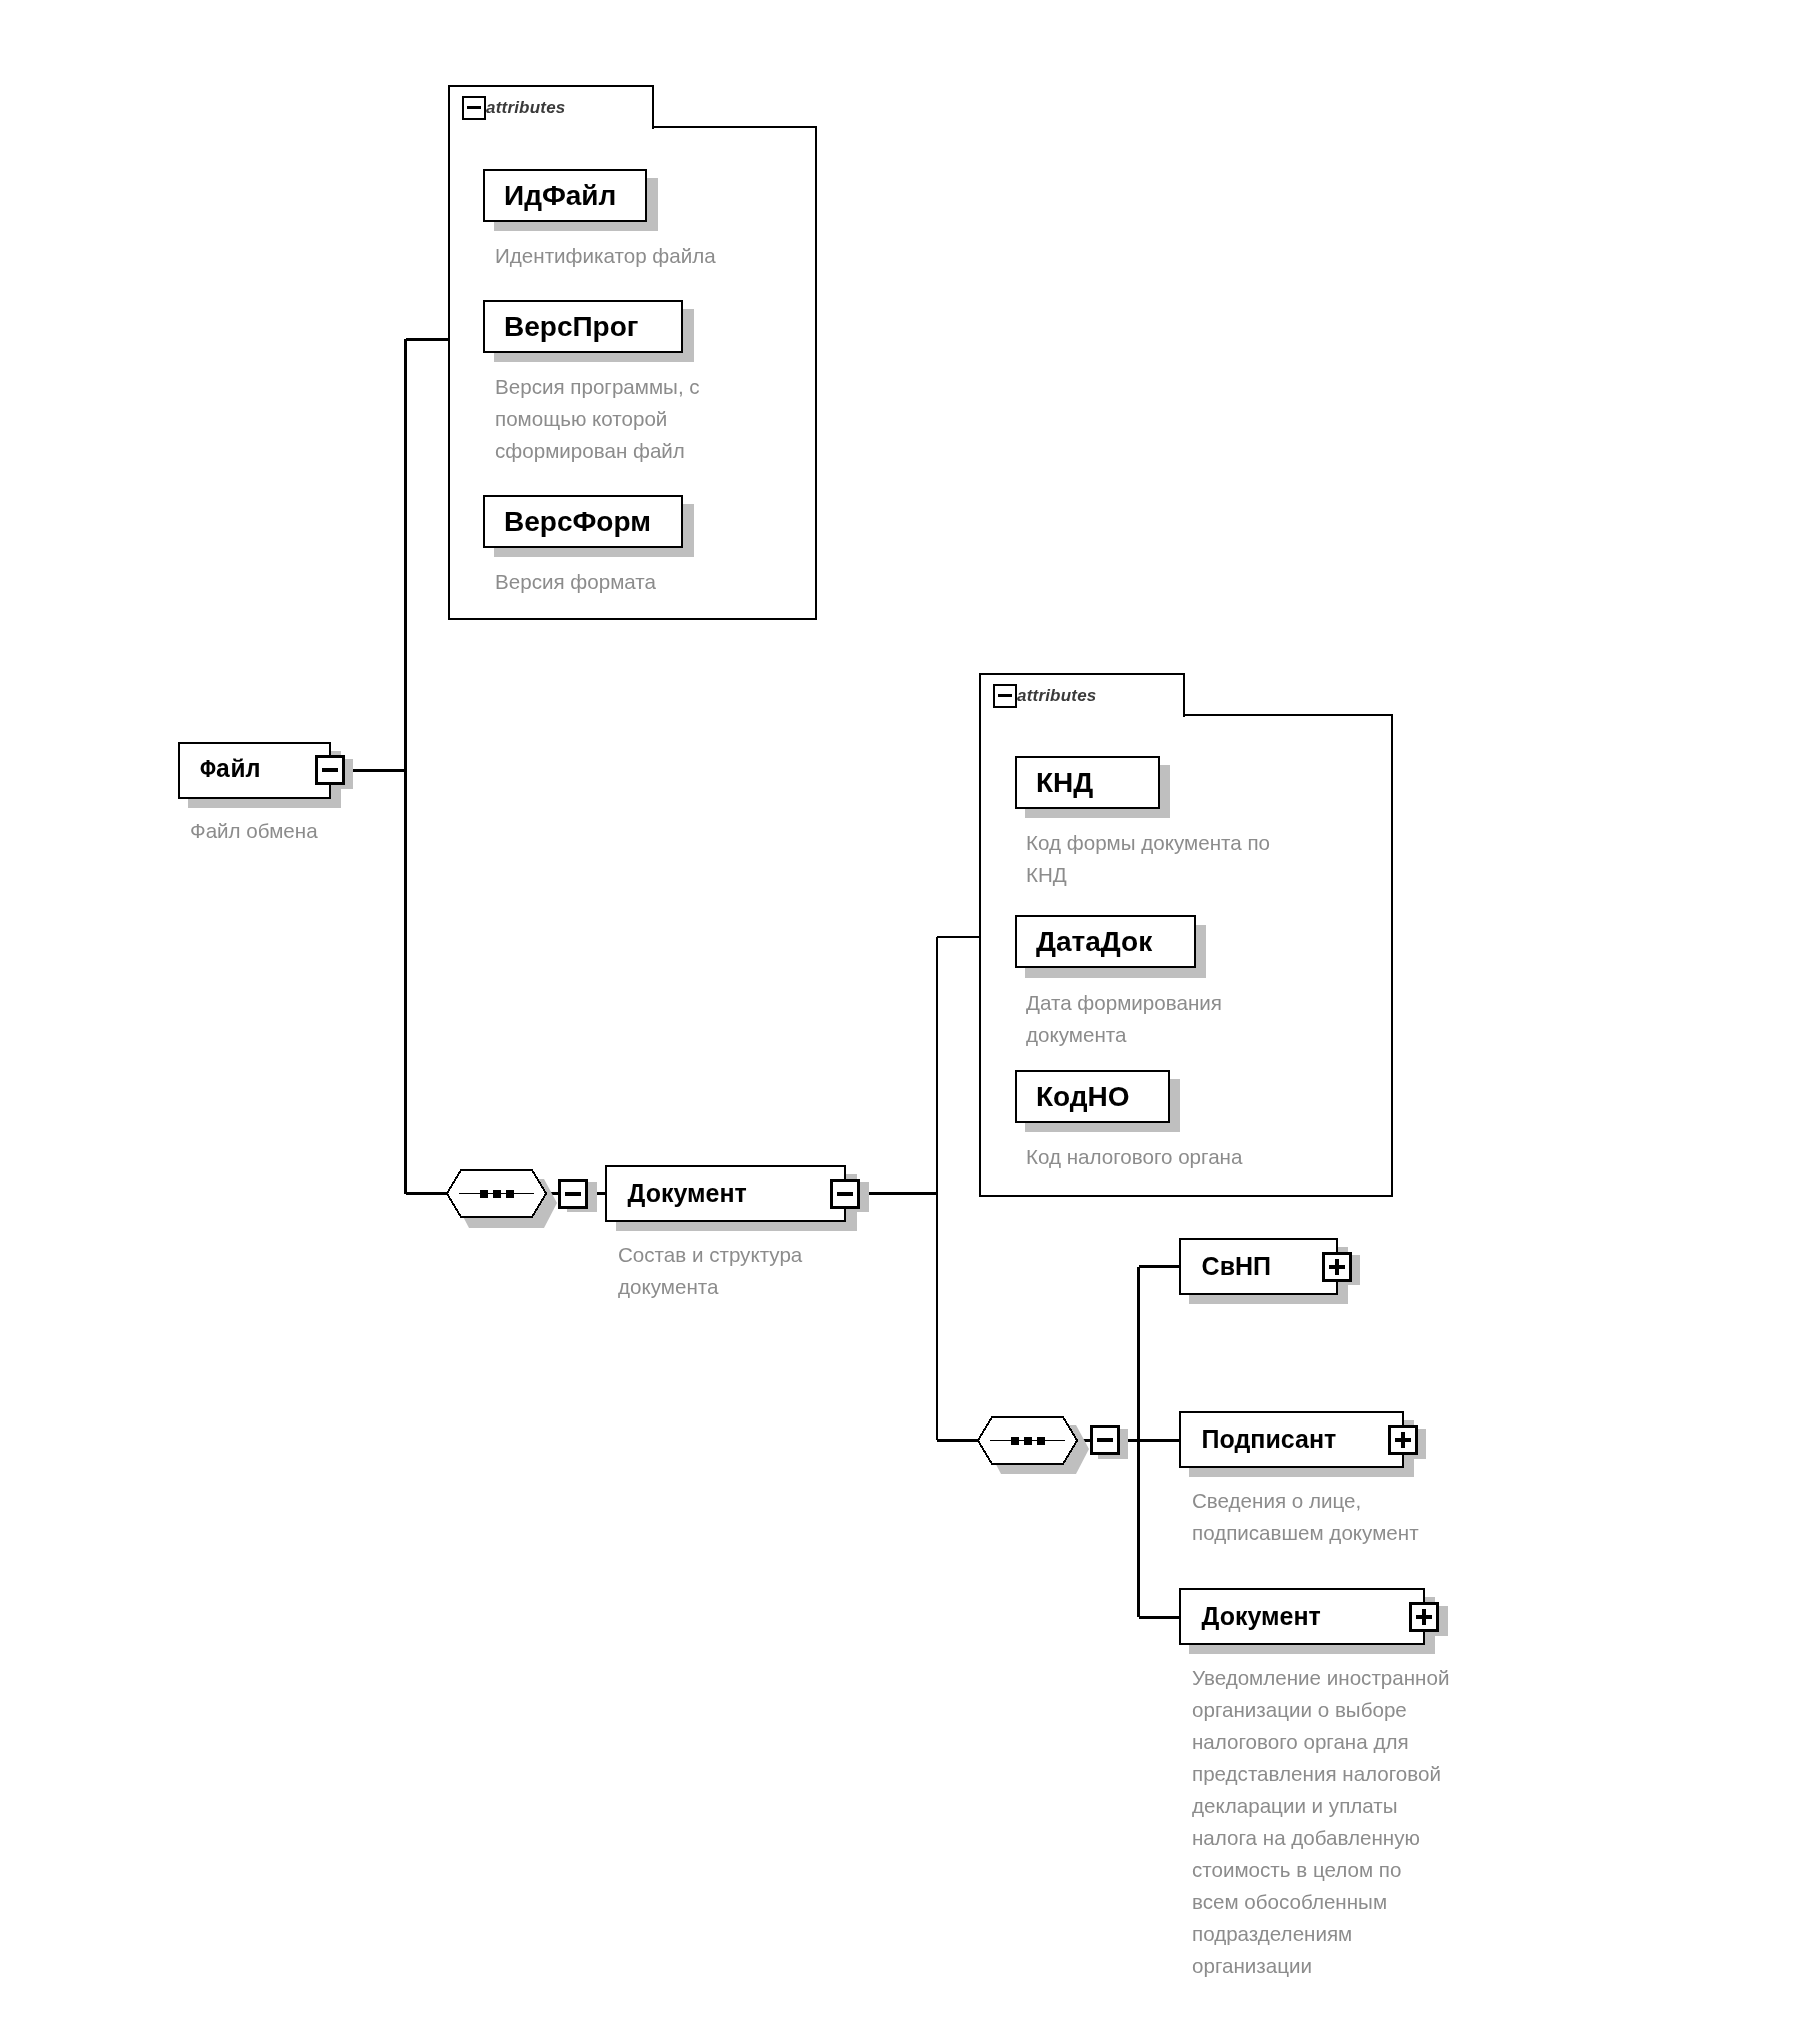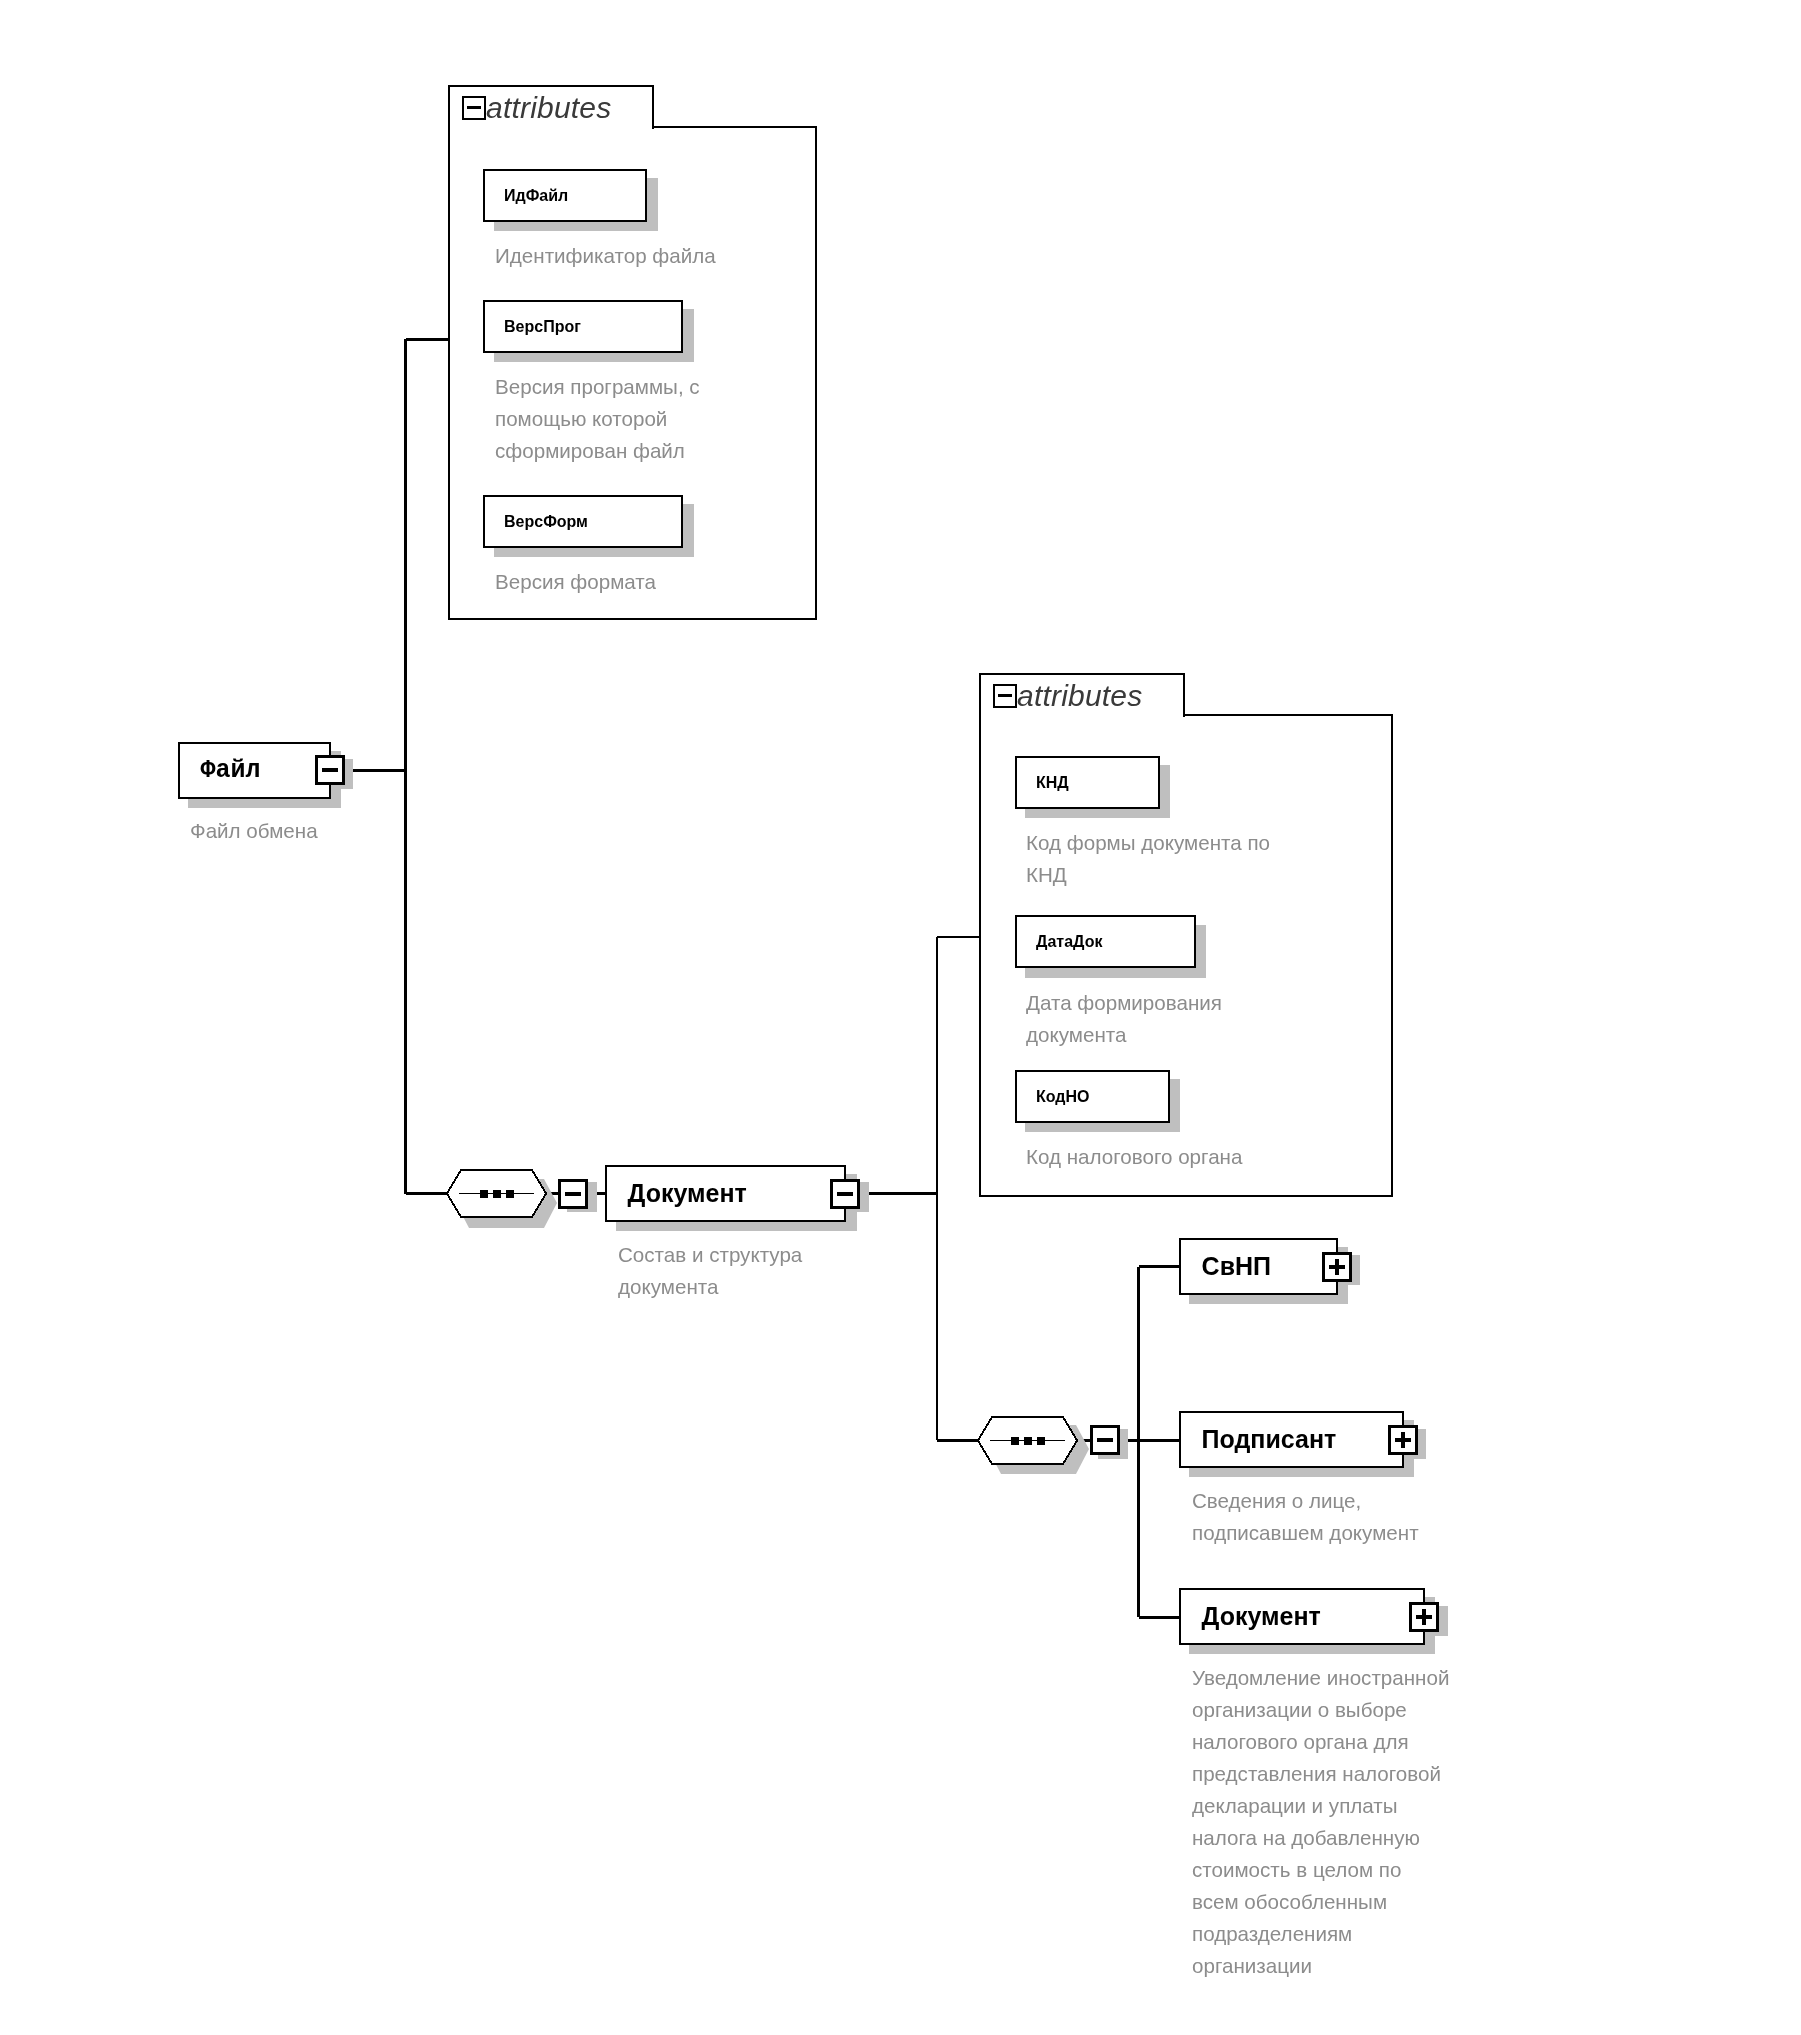--- a/index.html
+++ b/index.html
@@ -25,22 +25,22 @@
     border:2.8px solid #000;
     border-bottom:none;
     background:#fff;
     box-sizing:border-box;
     display:flex;align-items:center;
     padding-left:12px;
     z-index:3;
   }
   .attr-head .caption{
     font-style:italic;
-    font-weight:normal;
-    font-size:30px;
+    font-weight:bold;
+    font-size:17px;
     color:#3a3a3a;
     letter-spacing:0.2px;
   }
   
   .tab-mask{position:absolute;background:#fff;z-index:2;}
 
   
   .pm{
     display:inline-block;
     width:24px;height:24px;
@@ -63,21 +63,21 @@
     display:flex;align-items:center;
     z-index:5;
   }
   .node .label{
     font-weight:bold;
     font-size:25px;
     color:#000;
     white-space:nowrap;
     padding-left:20.6px;
   }
-  .node.attr-node .label{font-size:16px;padding-left:19px;}
+  .node.attr-node .label{font-size:28px;padding-left:19px;}
   
   .shadow{
     position:absolute;
     background:#bfbfbf;
     z-index:1;
   }
   
   .node-toggle{
     position:absolute;
     width:30px;height:30px;

